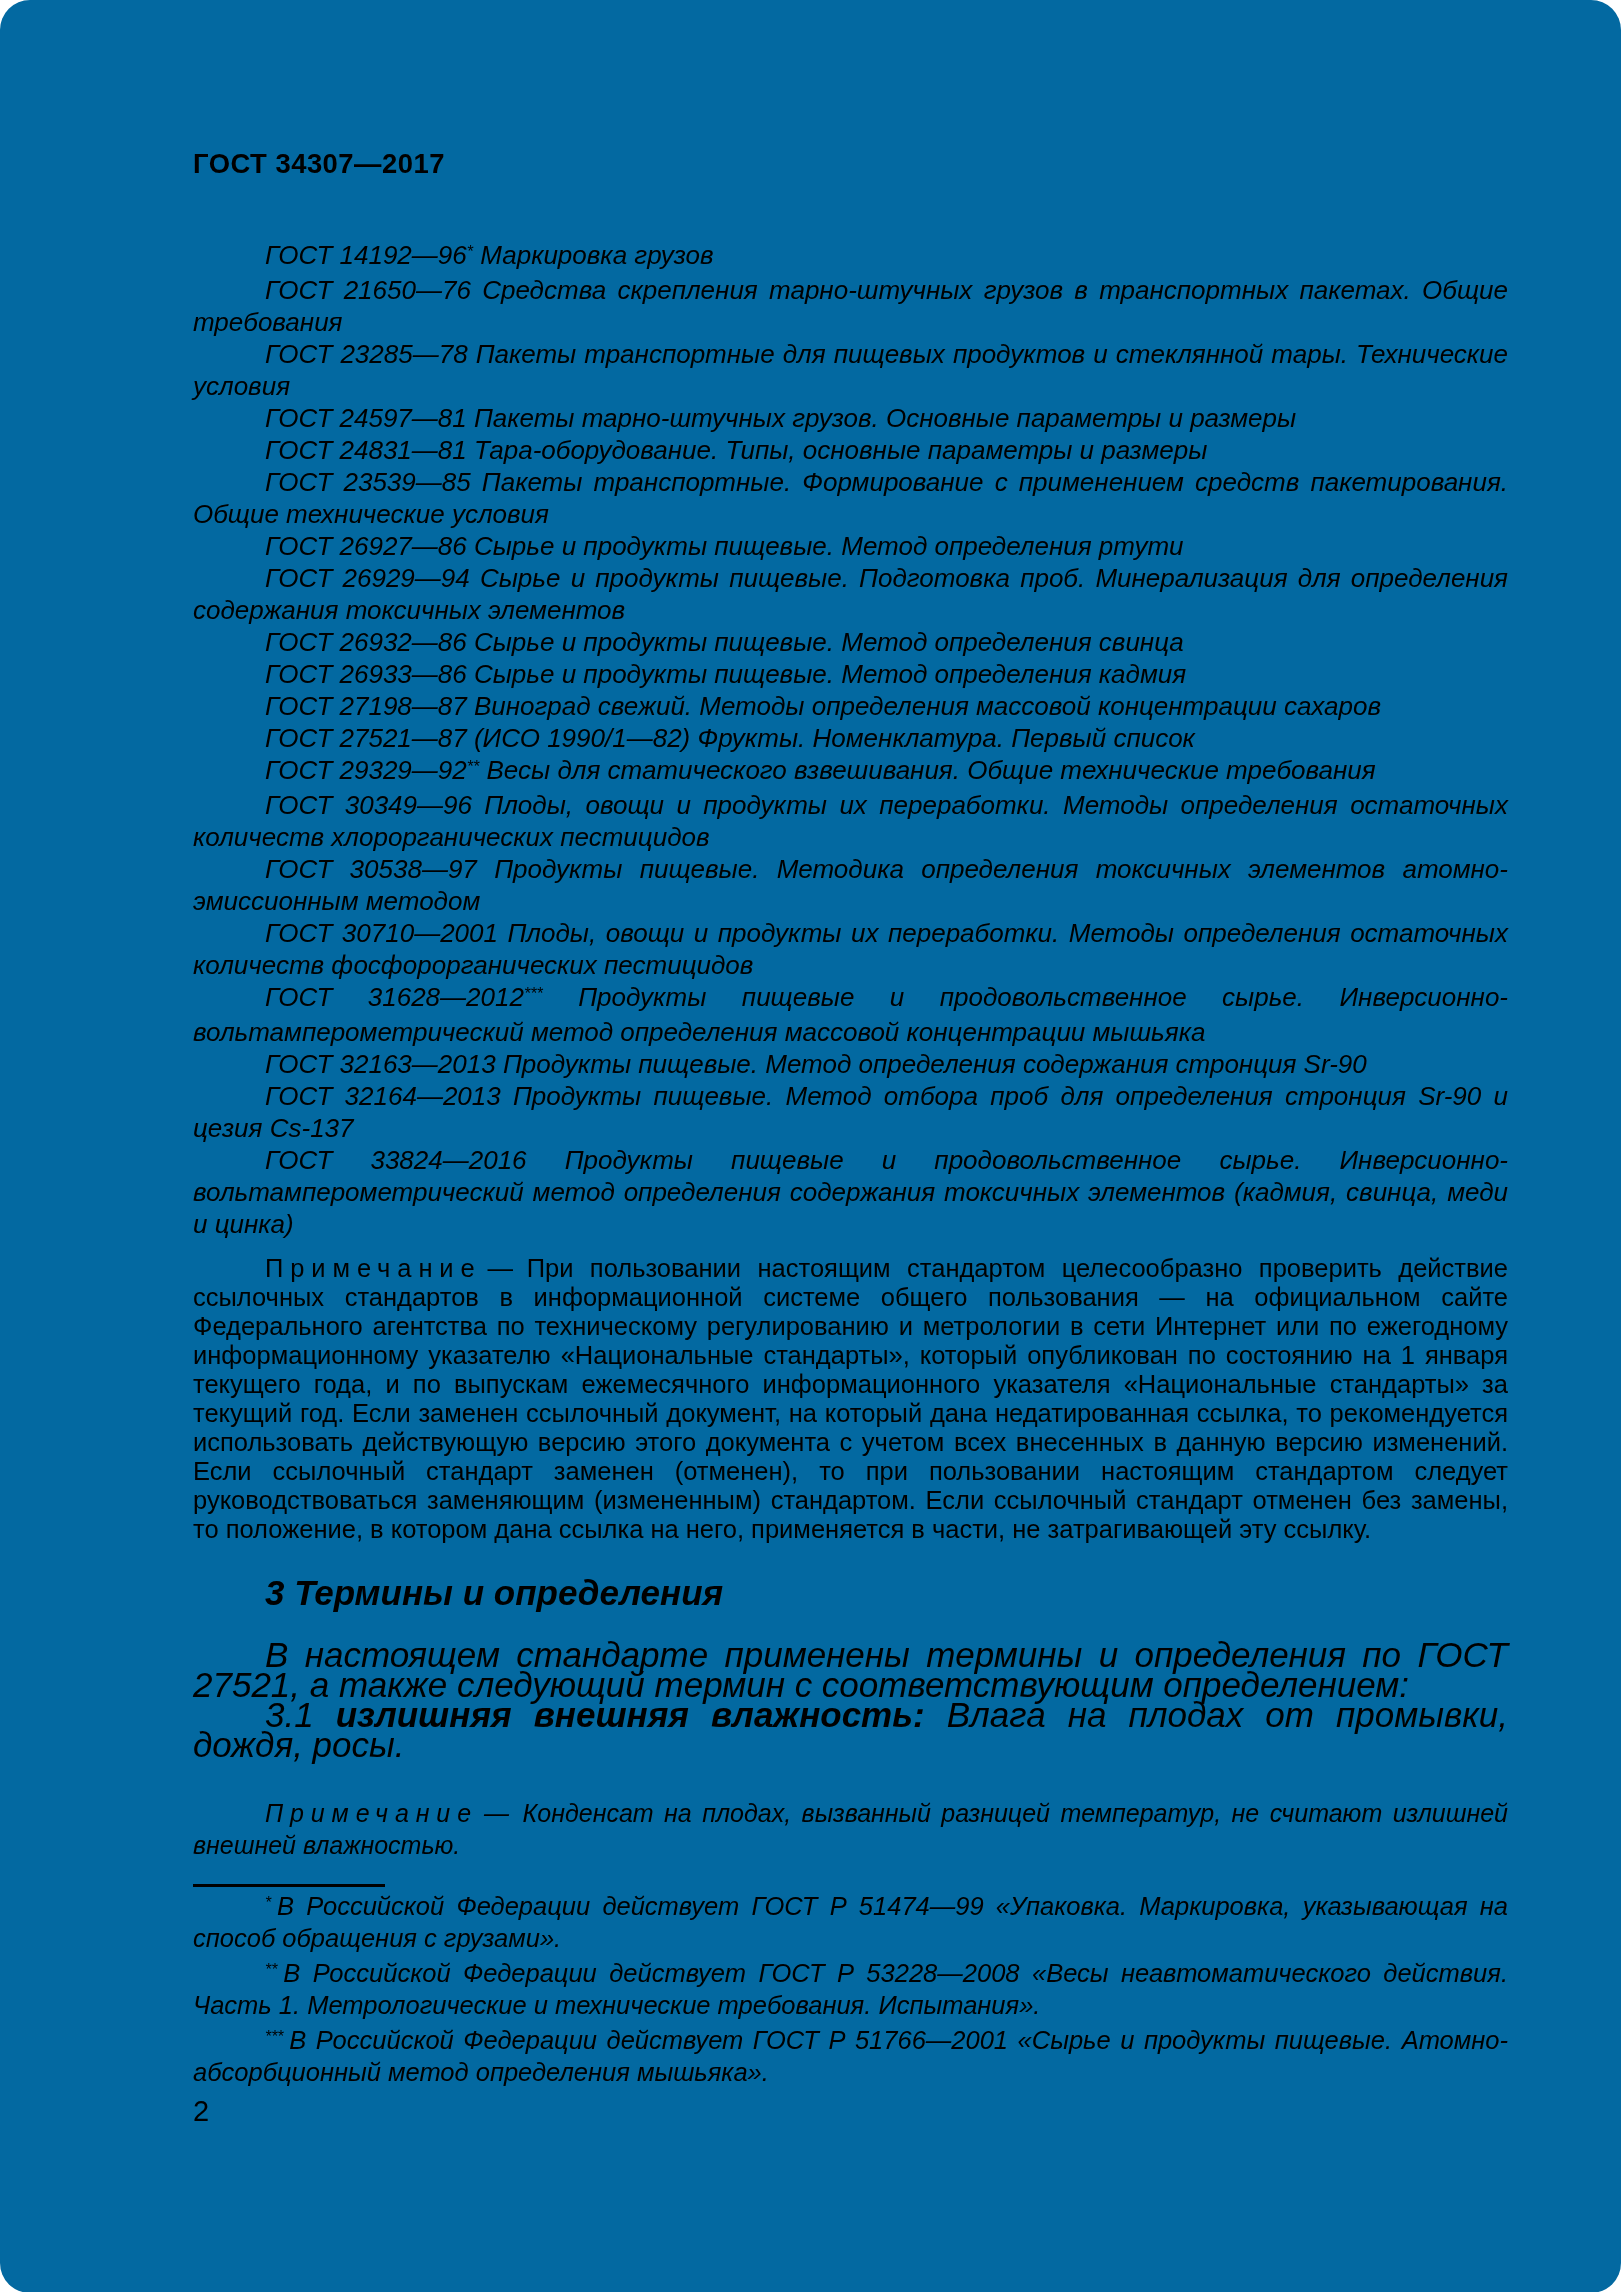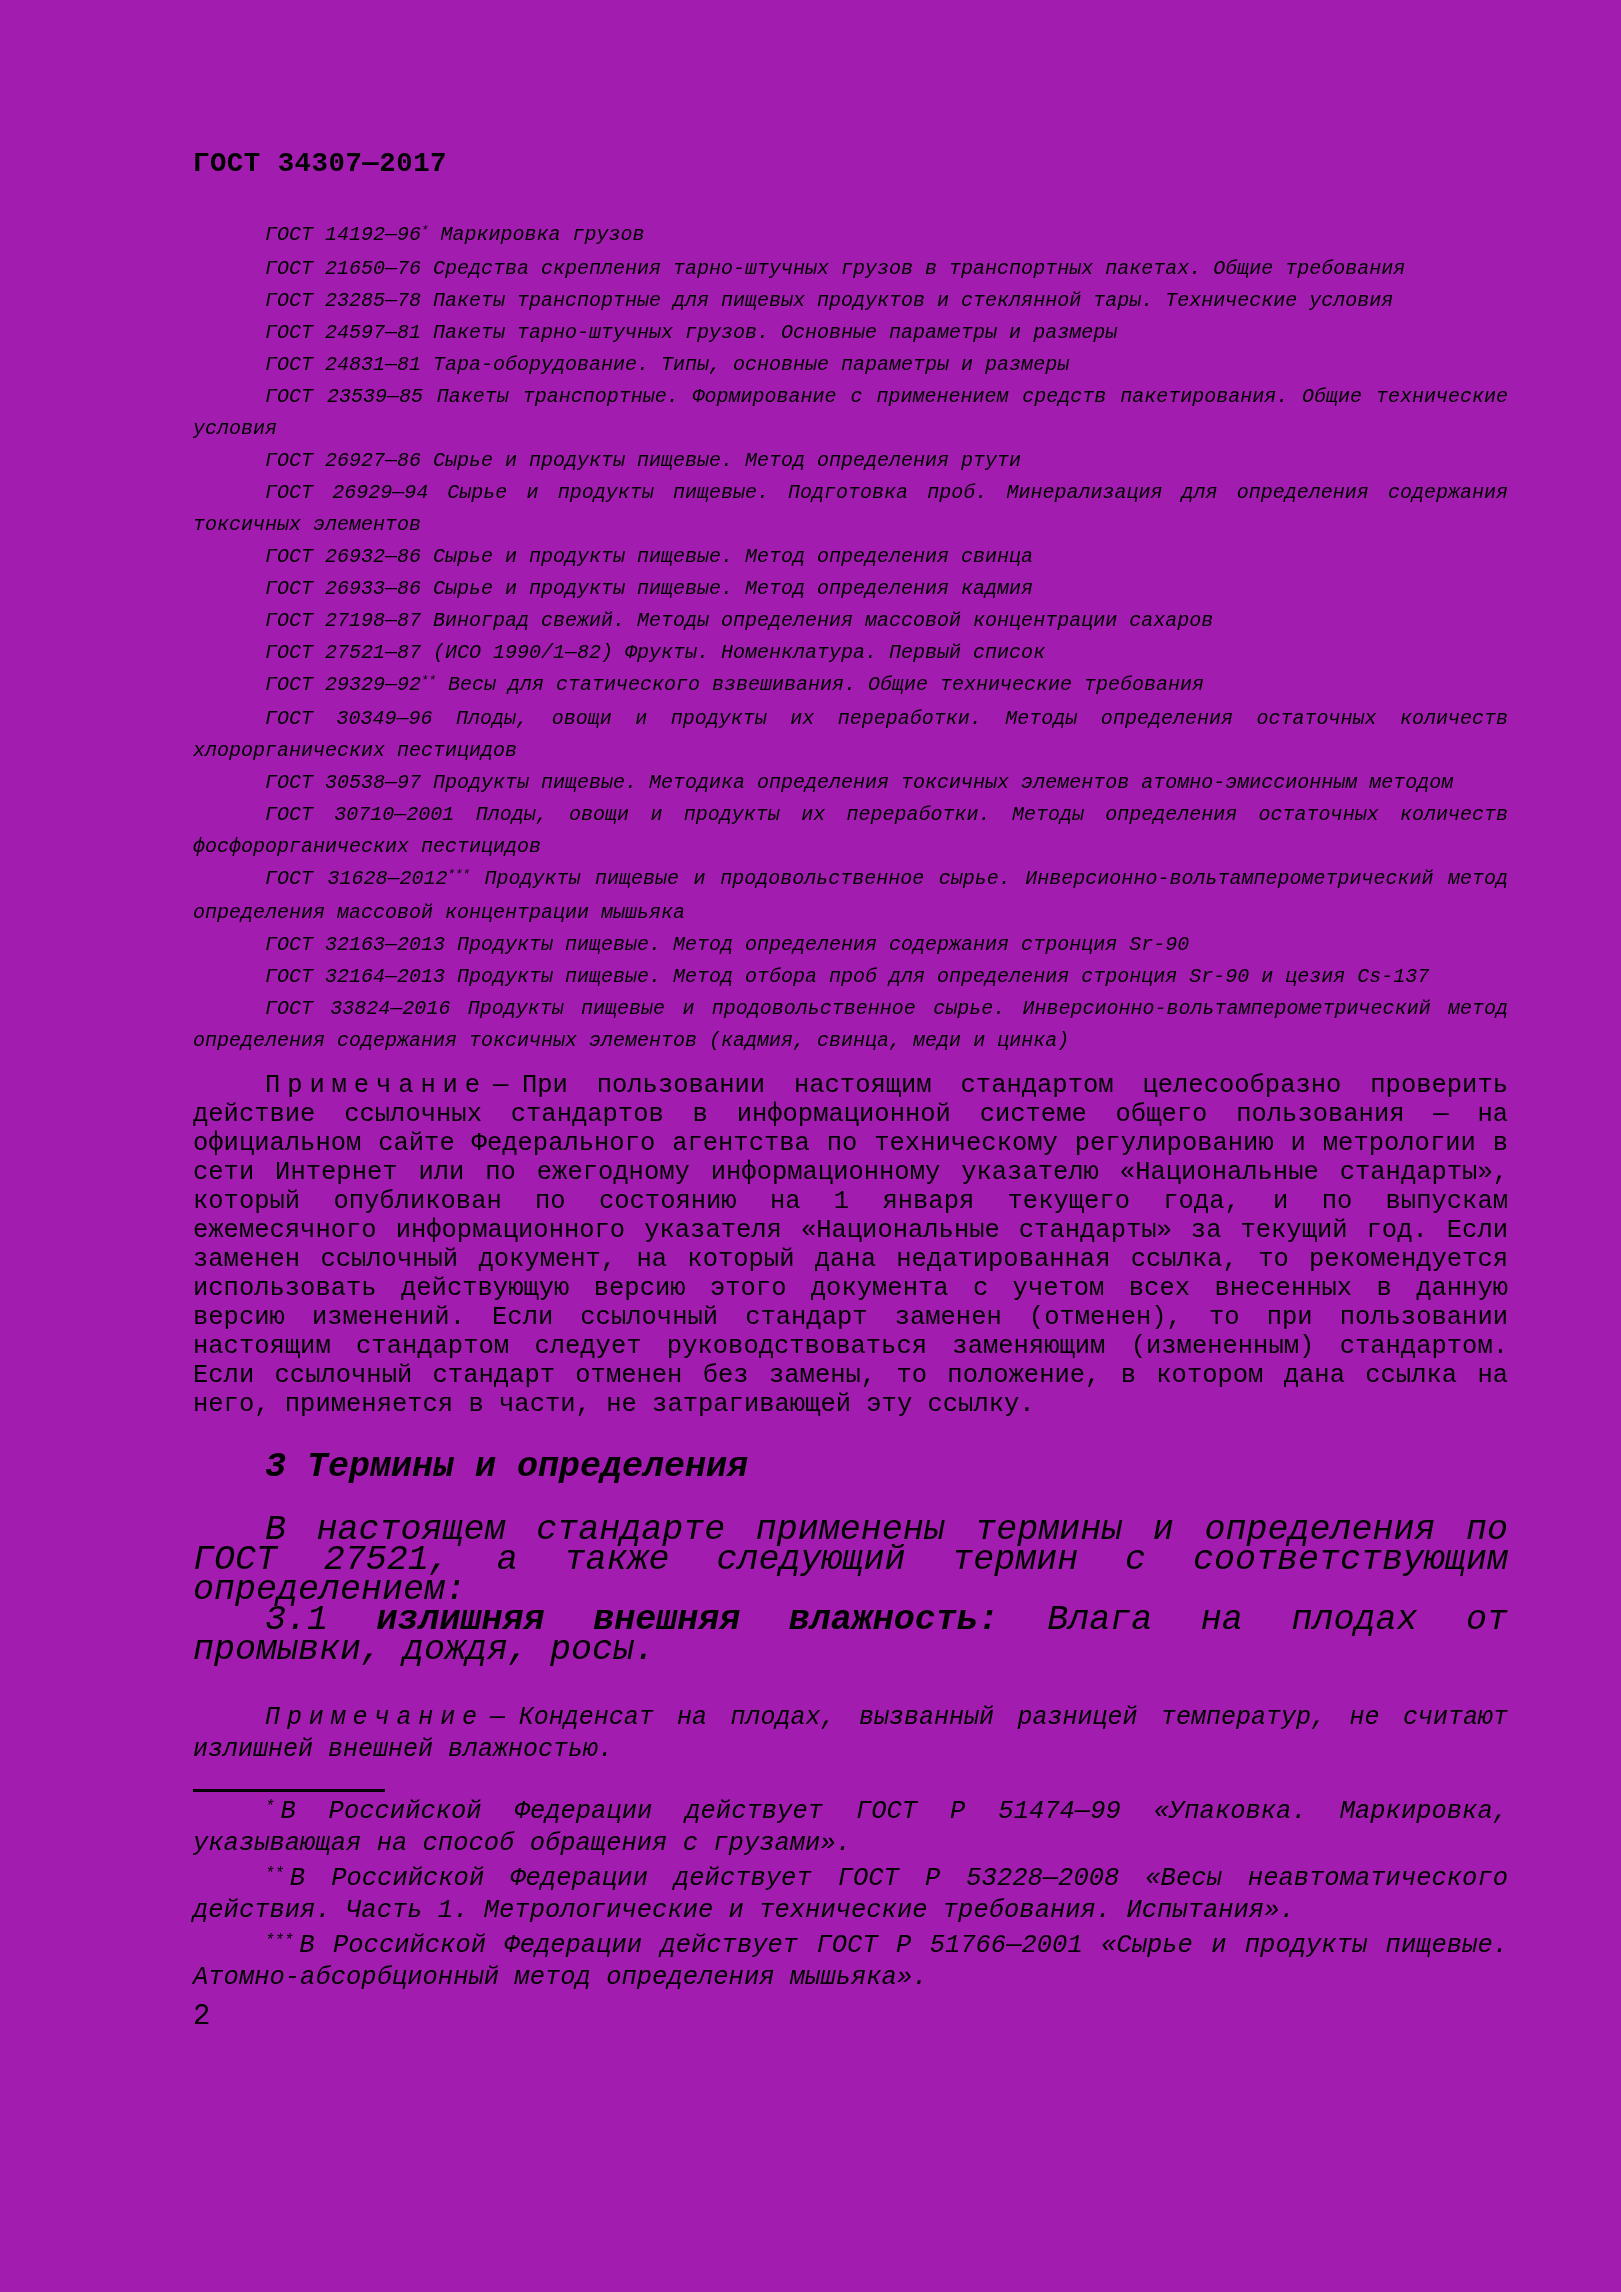--- a/index.html
+++ b/index.html
@@ -1,37 +1,38 @@
 <!DOCTYPE html>
 <html lang="ru"><head>
 <meta charset="utf-8">
 <style>
   * { margin:0; padding:0; box-sizing:border-box; }
   html,body { background:#ffffff; }
   .page {
     position:relative;
     width:1621px; height:2293px;
-    background:#a21caf;
+    background:#0369a1;
     color:#000;
-    font-family:Liberation Mono, monospace;
+    font-family:Liberation Sans, sans-serif;
     overflow:hidden;
+    border-radius:30px;
   }
   .content { padding:147px 113px 0 193px; }
 
   .doc-header {
     font-weight:bold;
     font-size:27.4px;
     line-height:33px;
     letter-spacing:0.5px;
   }
 
   .refs {
-    margin-top:39px;
+    margin-top:59px;
     font-style:italic;
-    font-size:20px;
+    font-size:26px;
     line-height:32px;
     text-align:justify;
   }
   .ref { text-indent:72px; }
   .sup {
     font-size:0.62em;
     position:relative;
     top:-0.45em;
     letter-spacing:0;
   }

